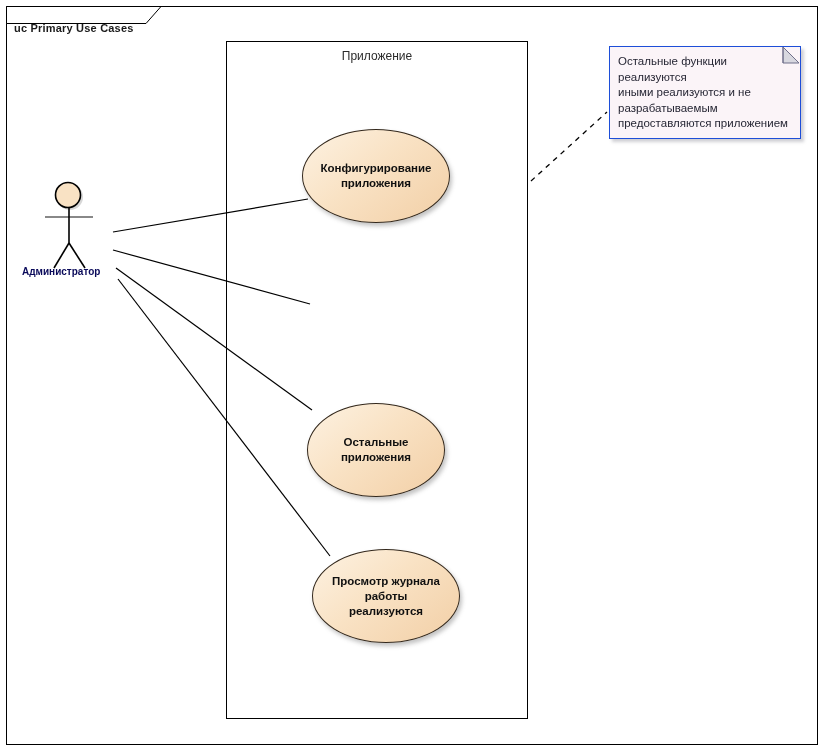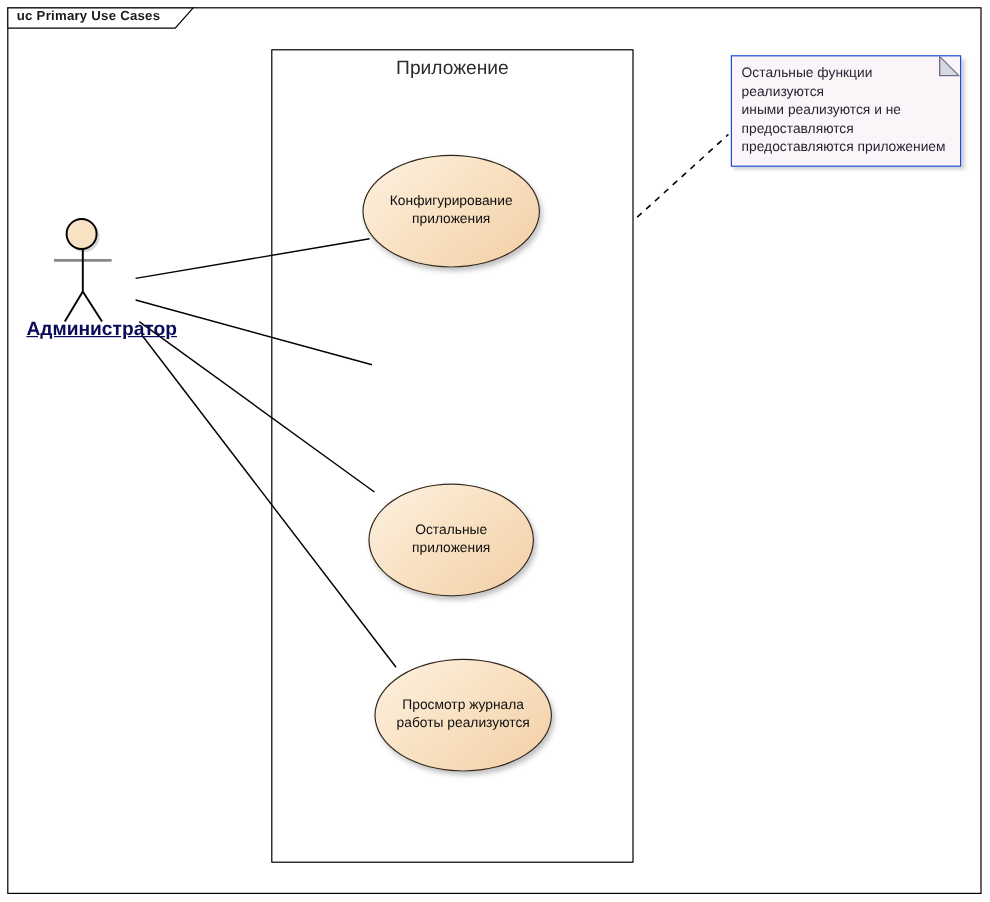--- a/index.html
+++ b/index.html
@@ -33,21 +33,21 @@
   .frame-tab {
     position: absolute;
     left: 6px;
     top: 6px;
     width: 156px;
     height: 18px;
   }
   .frame-tab-label {
     position: absolute;
     left: 14px;
-    top: 8px;
+    top: 22px;
     font-size: 11px;
     font-weight: bold;
     color: #1a1a1a;
     letter-spacing: 0.2px;
     white-space: nowrap;
   }
   .boundary-box {
     position: absolute;
     left: 226px;
     top: 41px;
@@ -56,39 +56,39 @@
     border: 1px solid #000000;
     box-sizing: border-box;
     background: #ffffff;
   }
   .boundary-label {
     position: absolute;
     top: 49px;
     left: 226px;
     width: 302px;
     text-align: center;
-    font-size: 16px;
+    font-size: 12px;
     color: #2b2b2b;
     white-space: nowrap;
   }
   .usecase {
     position: absolute;
     box-sizing: border-box;
     border: 1px solid #33281c;
     border-radius: 50%;
     background: linear-gradient(140deg, #fdf2e2 0%, #f9e2c4 45%, #f2cfa6 100%);
     box-shadow: 2px 3px 4px rgba(120,120,120,0.45);
     display: flex;
     align-items: center;
     justify-content: center;
     text-align: center;
   }
   .usecase-label {
     font-size: 11.5px;
-    font-weight: normal;
+    font-weight: bold;
     color: #101010;
     line-height: 15px;
     padding: 0 14px;
   }
   .note-box {
     position: absolute;
     left: 609px;
     top: 46px;
     width: 192px;
     height: 93px;
@@ -110,25 +110,24 @@
     top: 7px;
     width: 178px;
     font-size: 11.5px;
     color: #262634;
     line-height: 15.5px;
   }
   .actor-label {
     position: absolute;
     left: 22px;
     top: 266px;
-    font-size: 16px;
+    font-size: 10px;
     font-weight: bold;
     color: #0a0a5a;
     white-space: nowrap;
-    text-decoration: underline;
   }
   svg.overlay {
     position: absolute;
     left: 0; top: 0;
     width: 825px;
     height: 752px;
     pointer-events: none;
   }
 </style>
 </head>
@@ -195,18 +194,18 @@
   </div>
 
   <div class="note-box">
     <svg class="note-fold-edge" width="24" height="24" viewBox="0 0 24 24">
       <path d="M 7 0 L 23 16 L 7 16 Z" fill="#d8d8e0" stroke="#6f6f8a" stroke-width="1"></path>
       <path d="M 7 0 L 7 16" stroke="#6f6f8a" stroke-width="1"></path>
     </svg>
     <div class="note-text">
       <span>Остальные функции реализуются</span><br>
       <span>иными реализуются и не</span><br>
-      <span>предоставляются</span><br>
+      <span>разрабатываемым</span><br>
       <span>предоставляются приложением</span>
     </div>
   </div>
 
 </div>
 
 </body></html>

